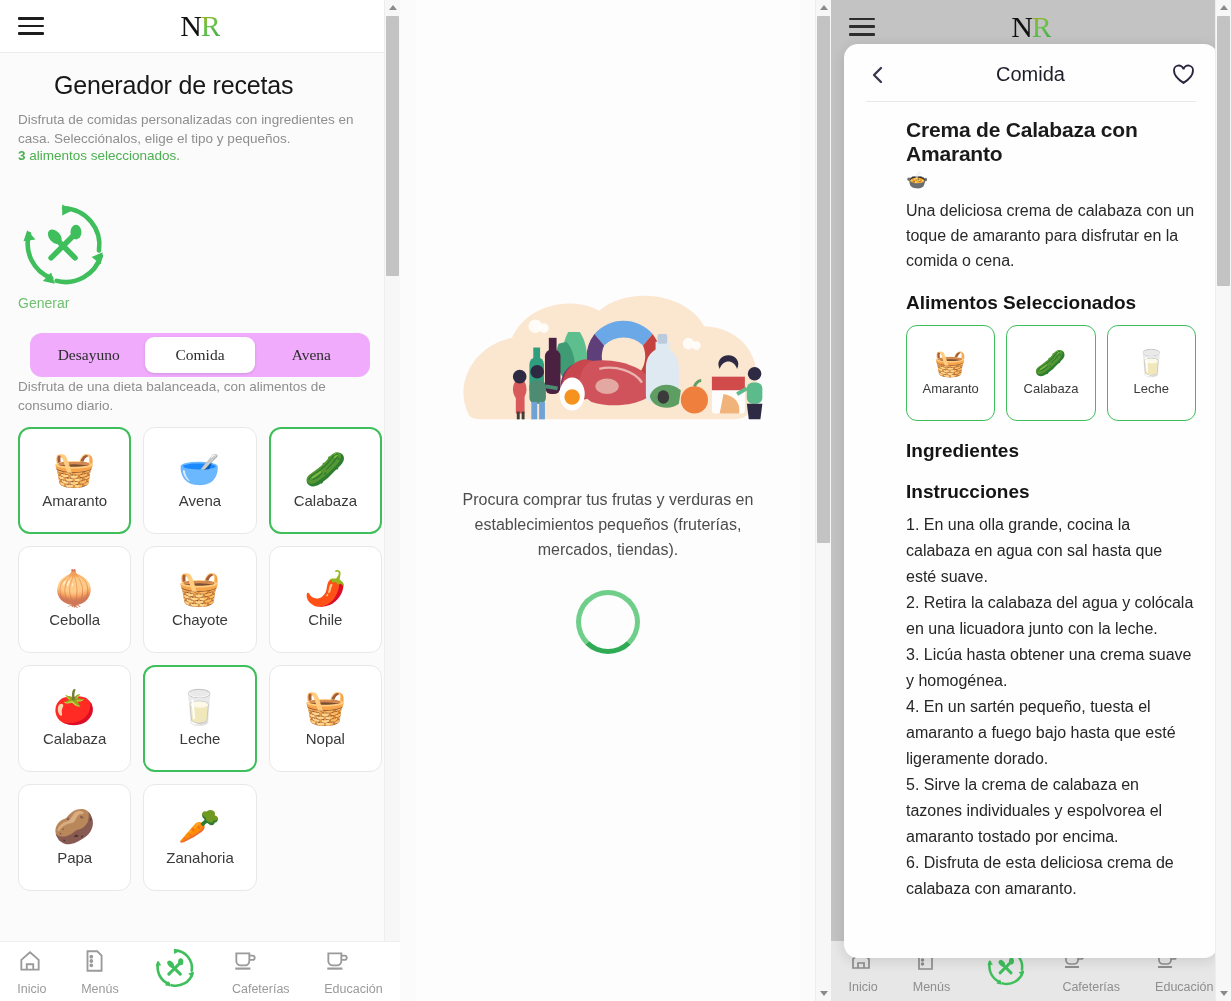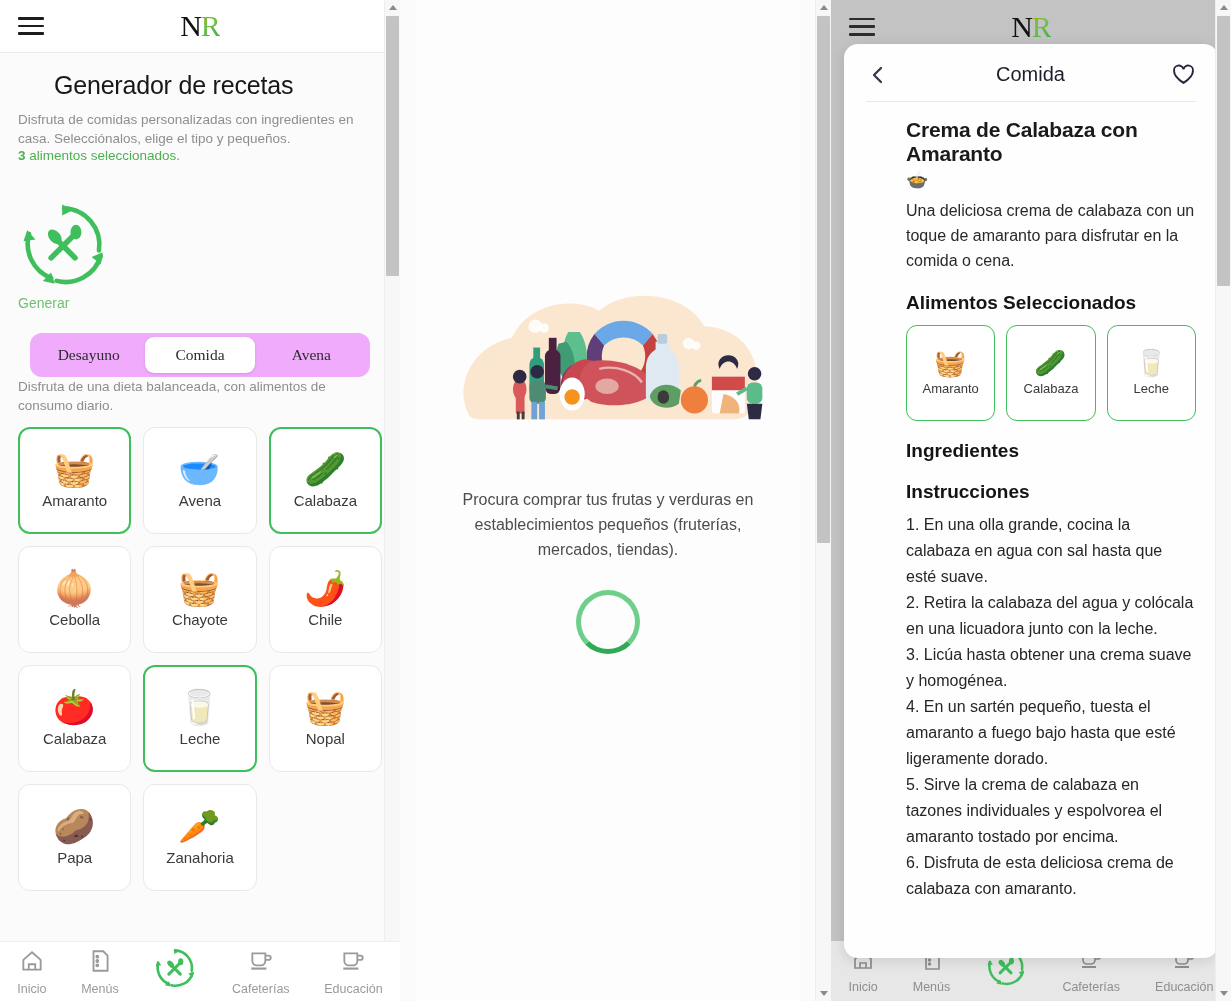--- a/index.html
+++ b/index.html
@@ -88,21 +88,21 @@
   .food-card.sel { border: 2px solid #3fbe5c; }
   .food-emoji { font-size: 34px; line-height: 1; }
   .food-name { font-size: 15px; color: #3a3a3a; }
 
   
   .tabbar {
     position: absolute; left: 0; bottom: 0; width: 100%; height: 60px;
     background: #ffffff; border-top: 1px solid #efefef;
     display: flex; align-items: center; justify-content: space-around; z-index: 5;
   }
-  .tab { display: flex; flex-direction: column; align-items: center; gap: 8px; cursor: pointer; }
+  .tab { display: flex; flex-direction: column; align-items: flex-start; gap: 8px; cursor: pointer; }
   .tab span { font-size: 12.5px; color: #9a9a9a; }
   .tab.active span { color: #9a9a9a; }
 
   
   #mid { width: 431px; background: #fbfbfb; }
   .mid-card {
     position: absolute; left: 16px; top: 0; width: 384px; height: 1001px;
     background: #fdfdfd;
   }
   .mid-inner { padding: 265px 28px 0; text-align: center; }

